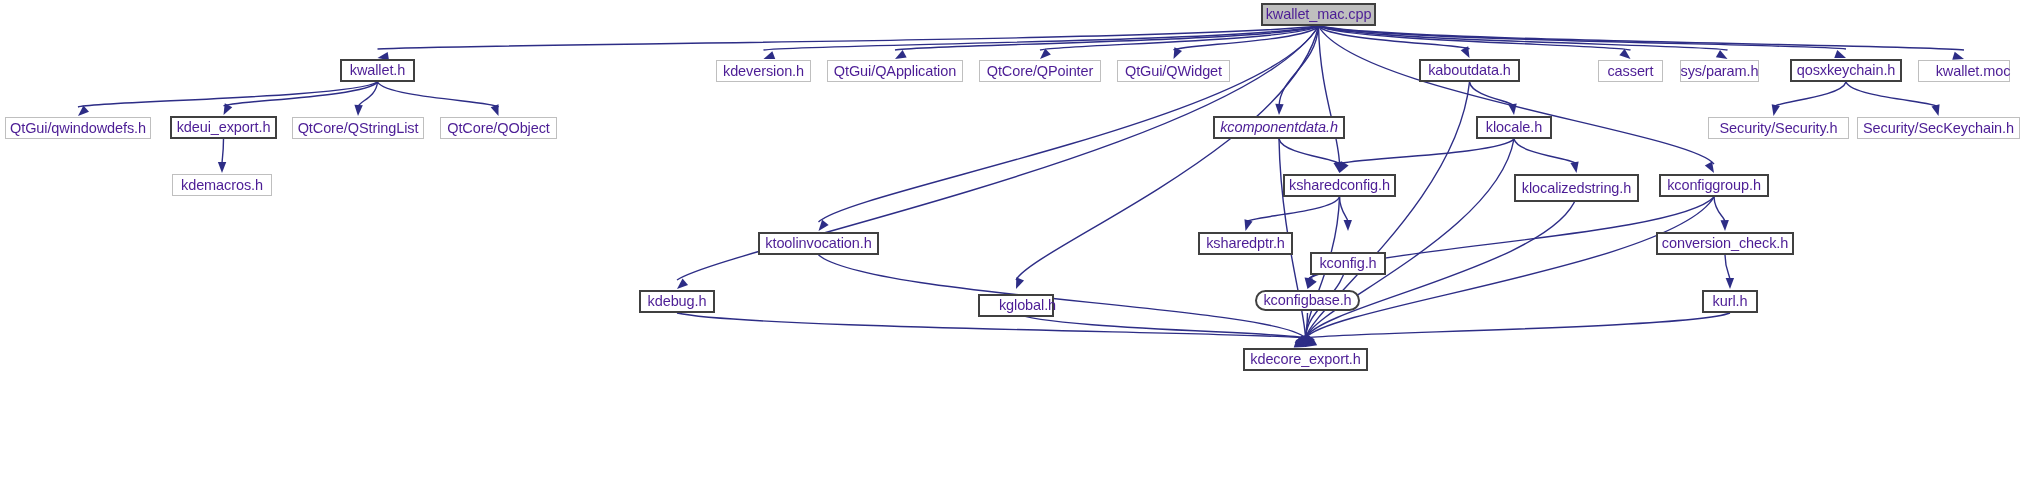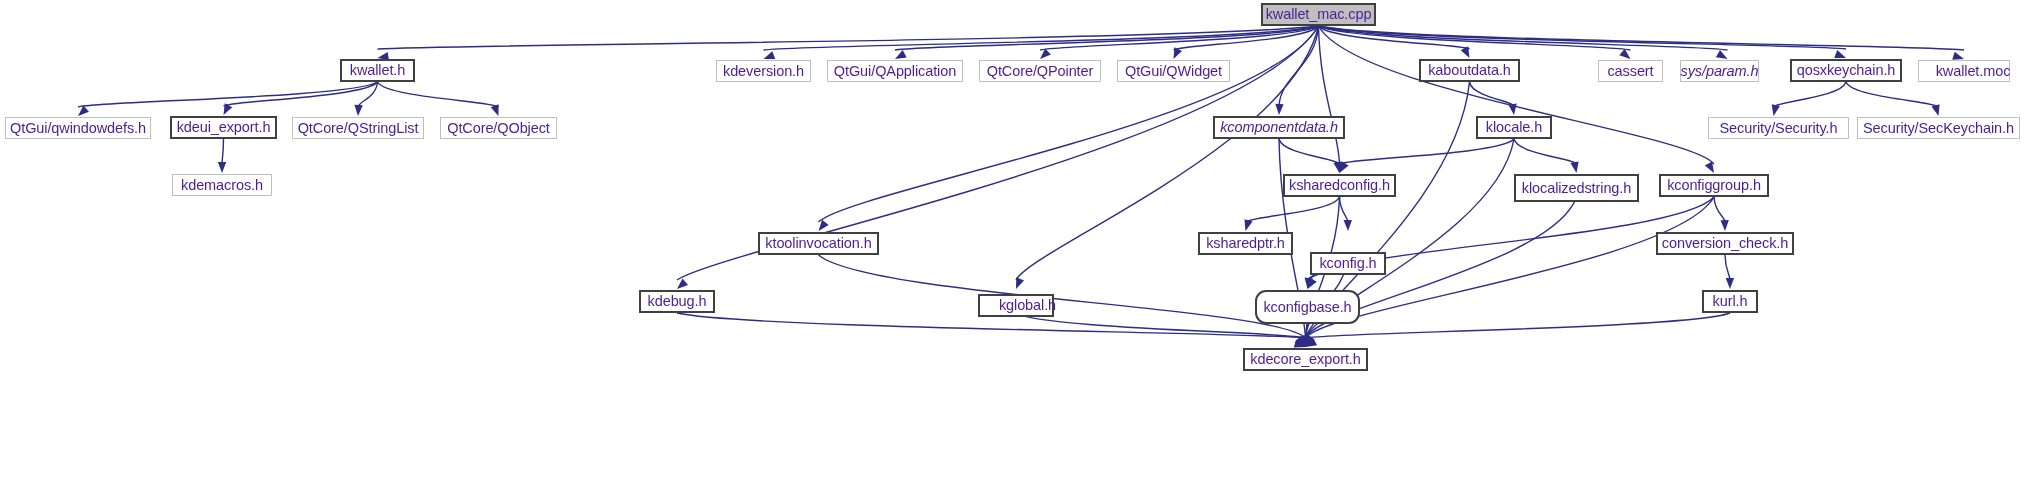--- a/index.html
+++ b/index.html
@@ -170,21 +170,21 @@
       </div>
       <div class="node-box" style="left: 1117px; top: 60px; width: 113px; height: 22px;">
         <span>QtGui/QWidget</span>
       </div>
       <div class="node-box strong" style="left: 1419px; top: 59px; width: 101px; height: 23px;">
         <span>kaboutdata.h</span>
       </div>
       <div class="node-box" style="left: 1598px; top: 60px; width: 65px; height: 22px;">
         <span>cassert</span>
       </div>
-      <div class="node-box" style="left: 1680px; top: 60px; width: 79px; height: 22px; font-style: italic;">
+      <div class="node-box" style="left: 1680px; top: 60px; width: 79px; height: 22px;">
         <span>sys/param.h</span>
       </div>
       <div class="node-box strong" style="left: 1790px; top: 59px; width: 112px; height: 23px;">
         <span>qosxkeychain.h</span>
       </div>
       <div class="node-box" style="left: 1918px; top: 60px; width: 92px; height: 22px; padding-left: 18px;">
         <span>kwallet.moc</span>
       </div>
       <div class="node-box" style="left: 5px; top: 117px; width: 146px; height: 22px;">
         <span>QtGui/qwindowdefs.h</span>
@@ -233,21 +233,21 @@
       </div>
       <div class="node-box strong" style="left: 1656px; top: 232px; width: 138px; height: 23px;">
         <span>conversion_check.h</span>
       </div>
       <div class="node-box strong" style="left: 639px; top: 290px; width: 76px; height: 23px;">
         <span>kdebug.h</span>
       </div>
       <div class="node-box strong" style="left: 978px; top: 294px; width: 76px; height: 23px; padding-left: 23px;">
         <span>kglobal.h</span>
       </div>
-      <div class="node-box strong" style="left: 1255px; top: 290px; width: 105px; height: 34px; border-radius: 11px;">
+      <div class="node-box strong" style="left: 1255px; top: 290px; width: 105px; height: 21px; border-radius: 11px;">
         <span>kconfigbase.h</span>
       </div>
       <div class="node-box strong" style="left: 1702px; top: 290px; width: 56px; height: 23px;">
         <span>kurl.h</span>
       </div>
       <div class="node-box strong" style="left: 1243px; top: 348px; width: 125px; height: 23px;">
         <span>kdecore_export.h</span>
       </div>
     </div>
 </div>

